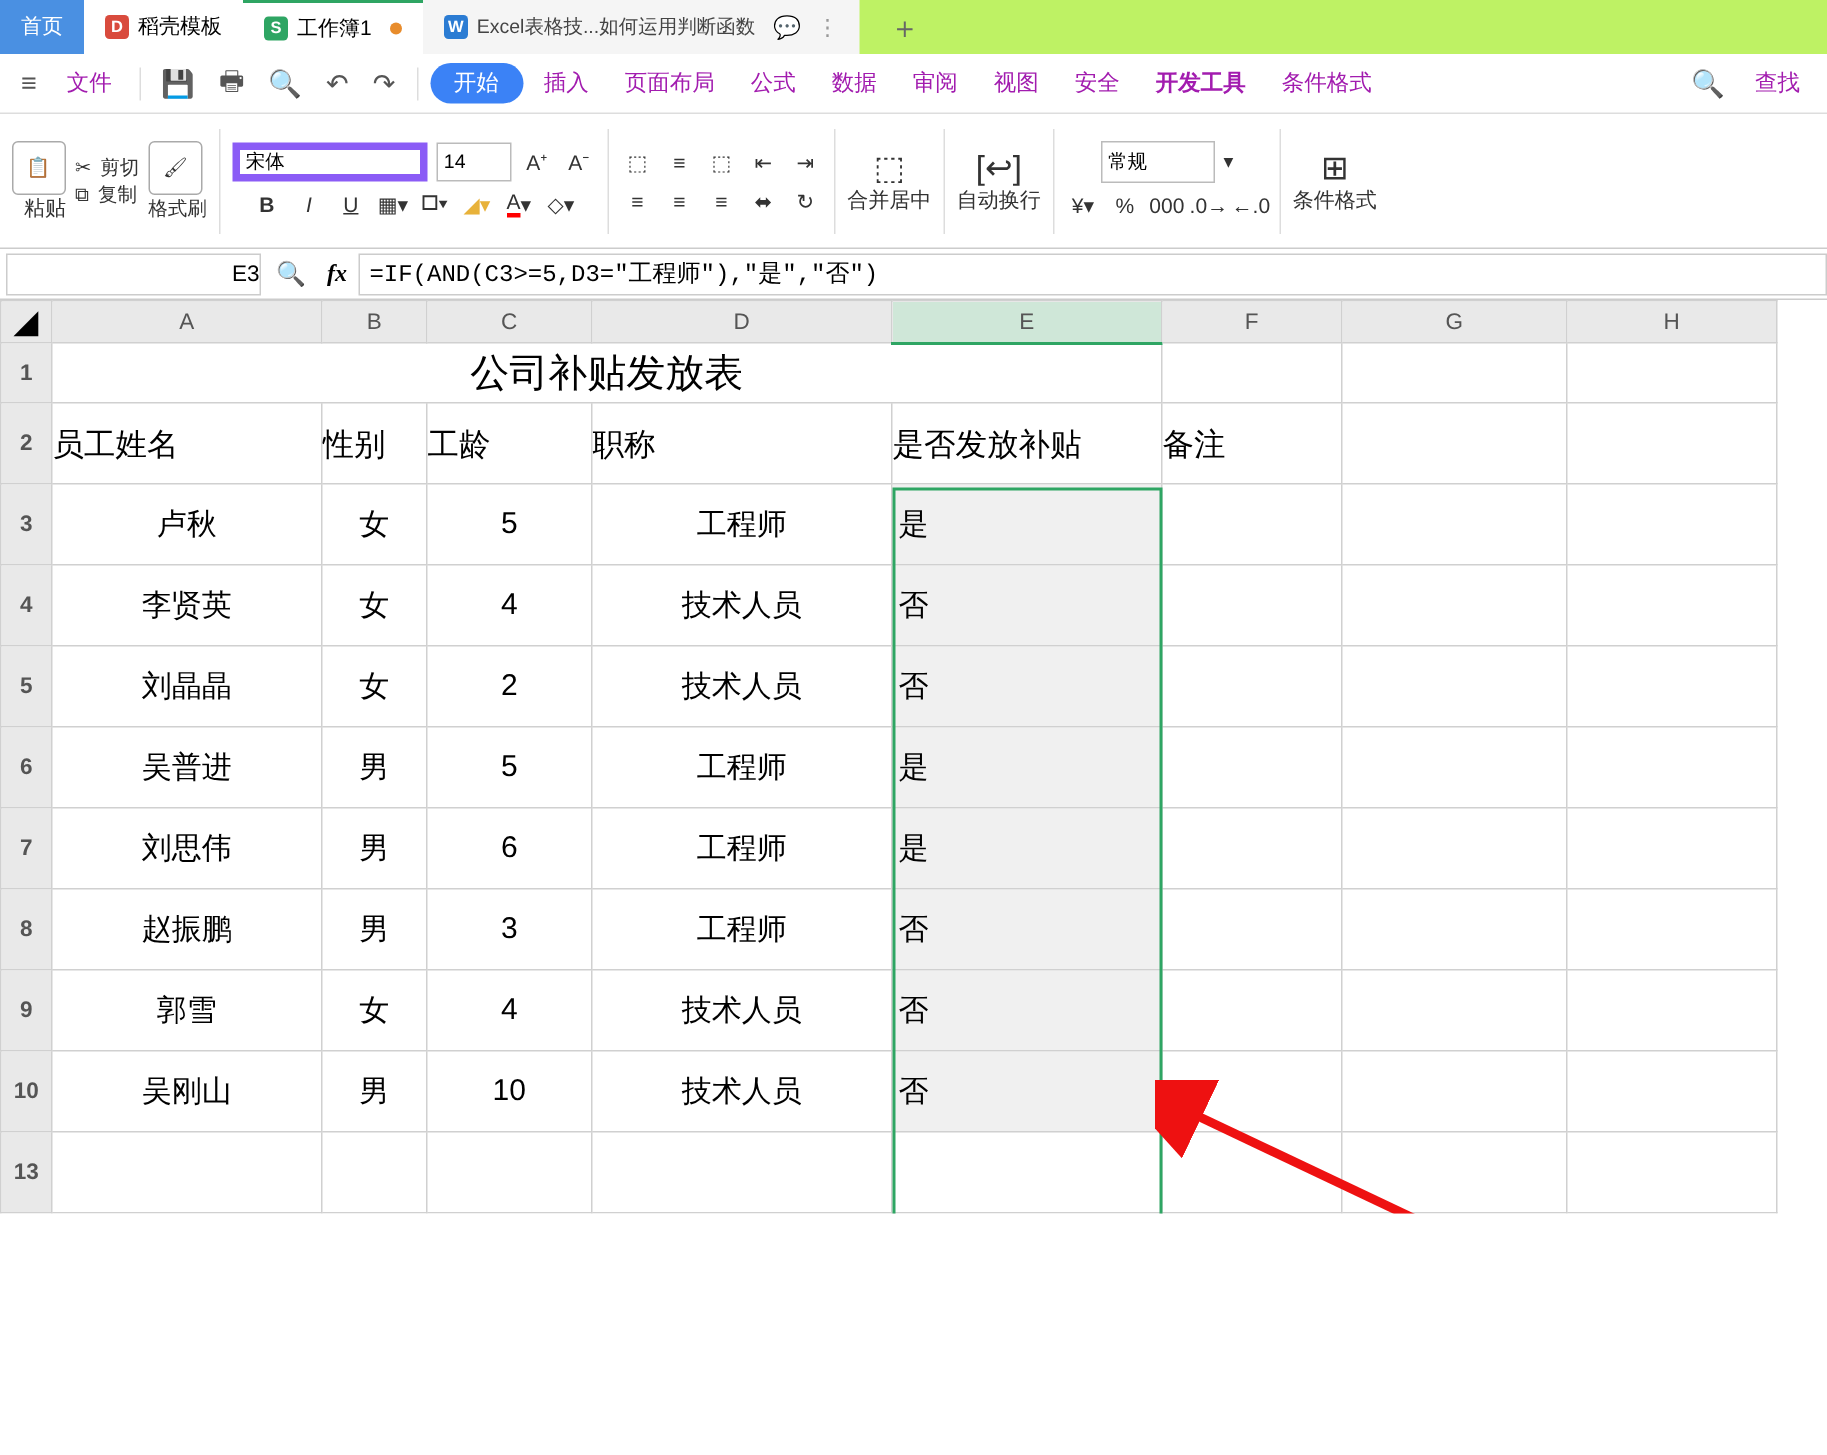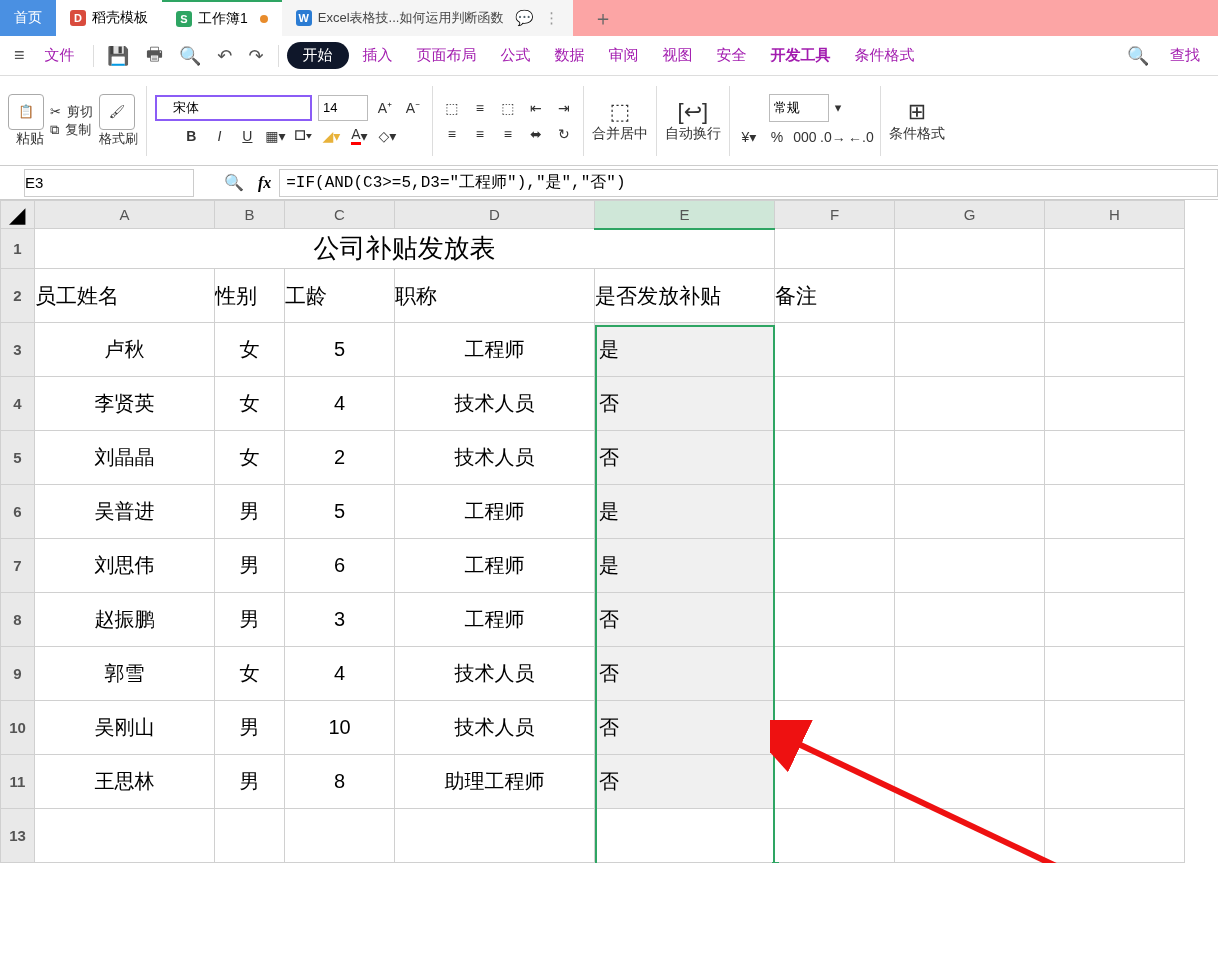--- a/index.html
+++ b/index.html
@@ -1,55 +1,55 @@
 <!DOCTYPE html>
 <html><head>
 <meta charset="utf-8">
 <style>
 * { box-sizing: border-box; margin: 0; padding: 0; }
 body { font-family: "Microsoft YaHei", "SimSun", Arial, sans-serif; width: 1218px; background: #fff; overflow: hidden; }
 
 
-.tabbar { display: flex; align-items: center; background: #fca5a5; height: 36px; font-size: 14px; }
+.tabbar { display: flex; align-items: center; background: #bef264; height: 36px; font-size: 14px; }
 .tab { display: flex; align-items: center; padding: 0 14px; height: 100%; gap: 6px; cursor: pointer; }
 .tab.home { background: #4a90e2; color: #fff; }
 .tab.docx { background: #fff; }
 .tab.sheet { background: #fff; border-top: 2px solid #2ea563; }
 .tab.hlp { background: #f5f5f5; color: #444; font-size: 13px; }
 .tab-icon { width: 16px; height: 16px; display: flex; align-items: center; justify-content: center; border-radius: 3px; font-size: 11px; font-weight: bold; color: #fff; }
 .tab-icon.red { background: #d94b3d; }
 .tab-icon.green { background: #2ea563; }
 .tab-icon.blue { background: #2b7cd3; }
 .tab-dot { width: 8px; height: 8px; background: #e88c2c; border-radius: 50%; margin-left: 6px; }
 .tab-plus { padding: 0 20px; font-size: 20px; color: #666; cursor: pointer; }
 .tab-speech { font-size: 15px; color: #999; margin-left: 6px; }
 .tab-more { font-size: 15px; color: #999; margin-left: 4px; }
 
 
 .menubar { display: flex; align-items: center; height: 40px; padding: 0 8px; gap: 4px; font-size: 15px; border-bottom: 1px solid #ddd; }
 .mb-icon { padding: 4px 6px; cursor: pointer; color: #555; font-size: 18px; }
 .mb-sep { width: 1px; height: 22px; background: #ddd; margin: 0 4px; }
 .mb-item { padding: 4px 10px; cursor: pointer; color: #a21caf; }
-.mb-pill { background: #0f172a; color: #fff; padding: 4px 16px; border-radius: 14px; }
+.mb-pill { background: #3b82f6; color: #fff; padding: 4px 16px; border-radius: 14px; }
 
 
 .ribbon { display: flex; align-items: center; height: 90px; border-bottom: 1px solid #ccc; padding: 6px 8px; gap: 8px; font-size: 13px; color: #333; }
 .rgroup { display: flex; flex-direction: column; align-items: center; gap: 4px; }
 .rgroup-row { display: flex; gap: 6px; align-items: center; }
 .rsep { width: 1px; height: 70px; background: #ddd; }
 .paste-big { width: 36px; height: 36px; border: 1px solid #aaa; border-radius: 4px; display: flex; align-items: center; justify-content: center; }
-.fontsel { width: 157px; height: 26px; border: 2px solid #8b5cf6; font-size: 13px; padding: 0 16px; }
+.fontsel { width: 130px; height: 26px; border: 5px solid #8b5cf6; font-size: 13px; padding: 0 4px; }
 .sizesel { width: 50px; height: 26px; border: 1px solid #bbb; font-size: 13px; padding: 0 4px; }
 .btn-small { width: 22px; height: 22px; border: 1px solid transparent; display: inline-flex; align-items: center; justify-content: center; cursor: pointer; font-size: 14px; }
-.numfmt { width: 60px; height: 28px; border: 1px solid #bbb; font-size: 13px; padding: 0 4px; }
+.numfmt { width: 76px; height: 28px; border: 1px solid #bbb; font-size: 13px; padding: 0 4px; }
 .rlabel { font-size: 14px; }
 
 
 .fbar { display: flex; align-items: center; height: 34px; border-bottom: 1px solid #ccc; }
-.namebox { width: 170px; border: 1px solid #ccc; height: 28px; margin: 0 24px; text-align: left; font-size: 15px; font-family: Arial; }
+.namebox { width: 170px; border: 1px solid #ccc; height: 28px; margin: 0 4px; text-align: right; font-size: 15px; font-family: Arial; }
 .fx-icon { padding: 0 8px; font-style: italic; font-family: serif; font-size: 16px; cursor: pointer; font-weight: bold; }
 .fx-q { padding: 0 6px; font-size: 16px; cursor: pointer; }
 .finput { flex: 1; border: 1px solid #ccc; height: 28px; padding: 0 6px; font-family: "Courier New", monospace; font-size: 16px; }
 
 
 .grid-wrap { position: relative; }
 .grid { border-collapse: collapse; table-layout: fixed; font-size: 20px; }
 .grid th, .grid td { border: 1px solid #d0d0d0; overflow: hidden; white-space: nowrap; }
 .grid .colhdr { background: #e9e9e9; font-weight: normal; text-align: center; height: 28px; font-size: 15px; color: #555; }
 .grid .colhdr.sel { background: #cfe7d8; border-bottom: 2px solid #2ea563; }
@@ -345,31 +345,20 @@
           <th class="rowhdr">10</th>
           <td class="datacell">吴刚山</td>
           <td class="datacell">男</td>
           <td class="datacell">10</td>
           <td class="datacell">技术人员</td>
           <td class="datacell ecell">否</td>
           <td class="datacell"></td>
           <td class="extracol"></td>
           <td class="extracol"></td>
         </tr>
-        <tr>
-          <th class="rowhdr">11</th>
-          <td class="datacell">王思林</td>
-          <td class="datacell">男</td>
-          <td class="datacell">8</td>
-          <td class="datacell">助理工程师</td>
-          <td class="datacell ecell">否</td>
-          <td class="datacell"></td>
-          <td class="extracol"></td>
-          <td class="extracol"></td>
-        </tr>
       </tbody>
   <tbody>
         <tr>
     <th class="rowhdr">13</th>
     <td class="datacell"></td>
           <td class="datacell"></td>
           <td class="datacell"></td>
     <td class="datacell"></td>
           <td class="datacell"></td>
           <td class="datacell"></td>

